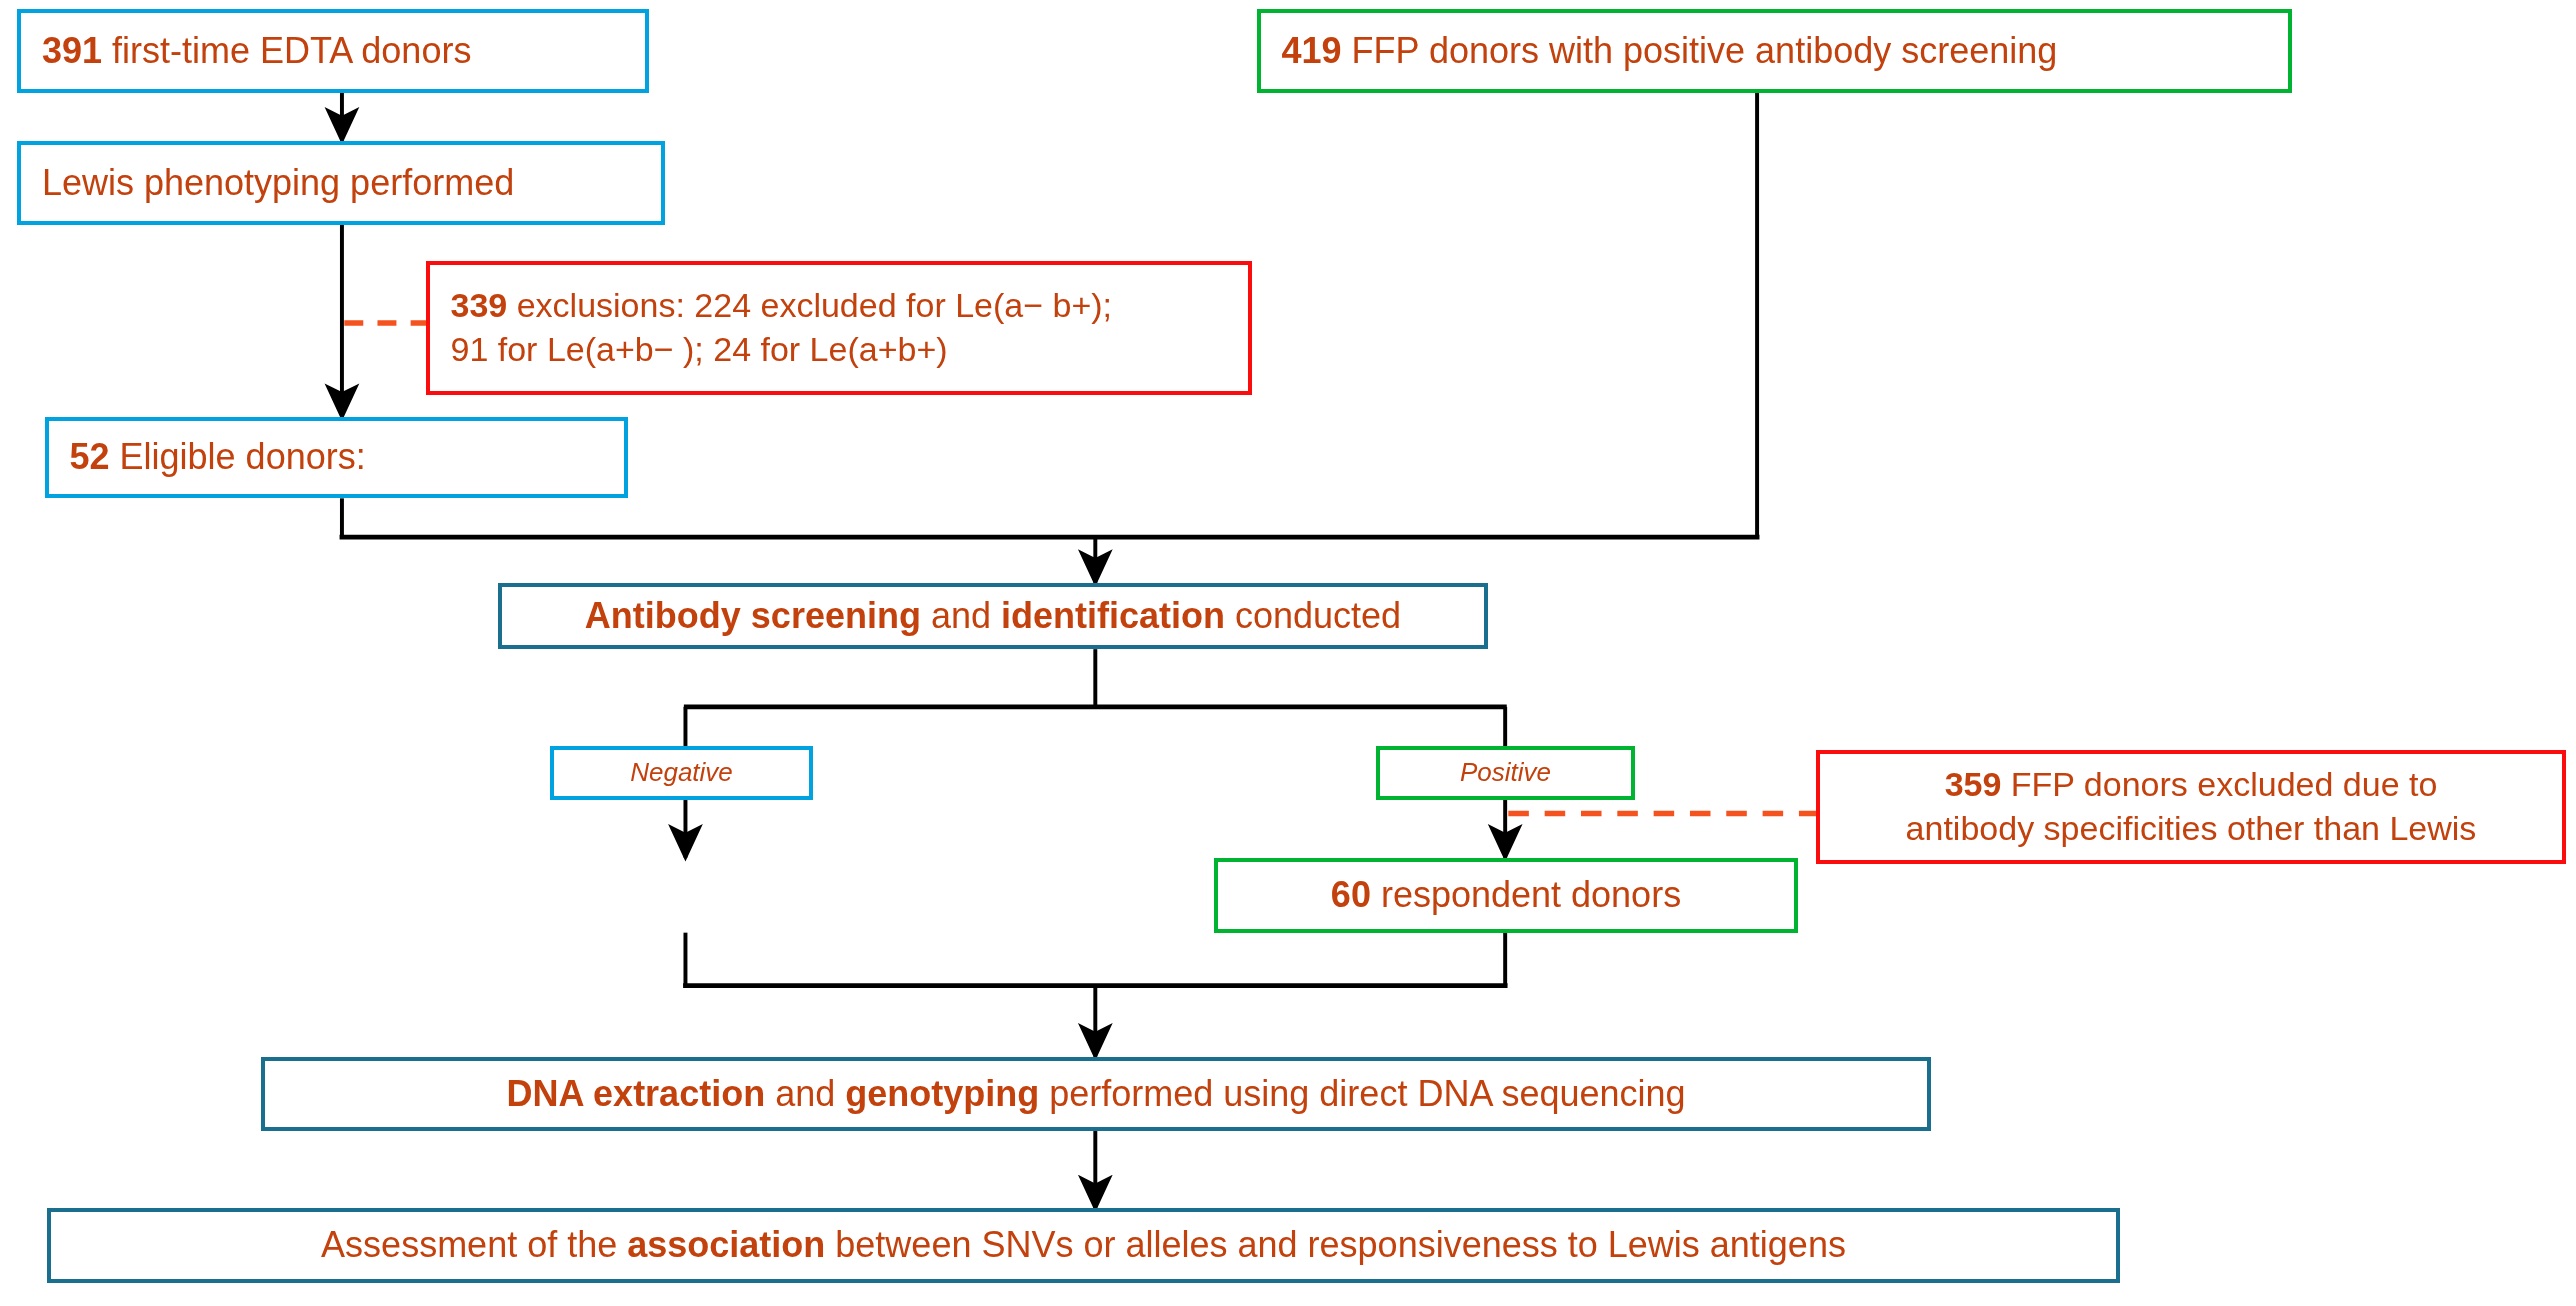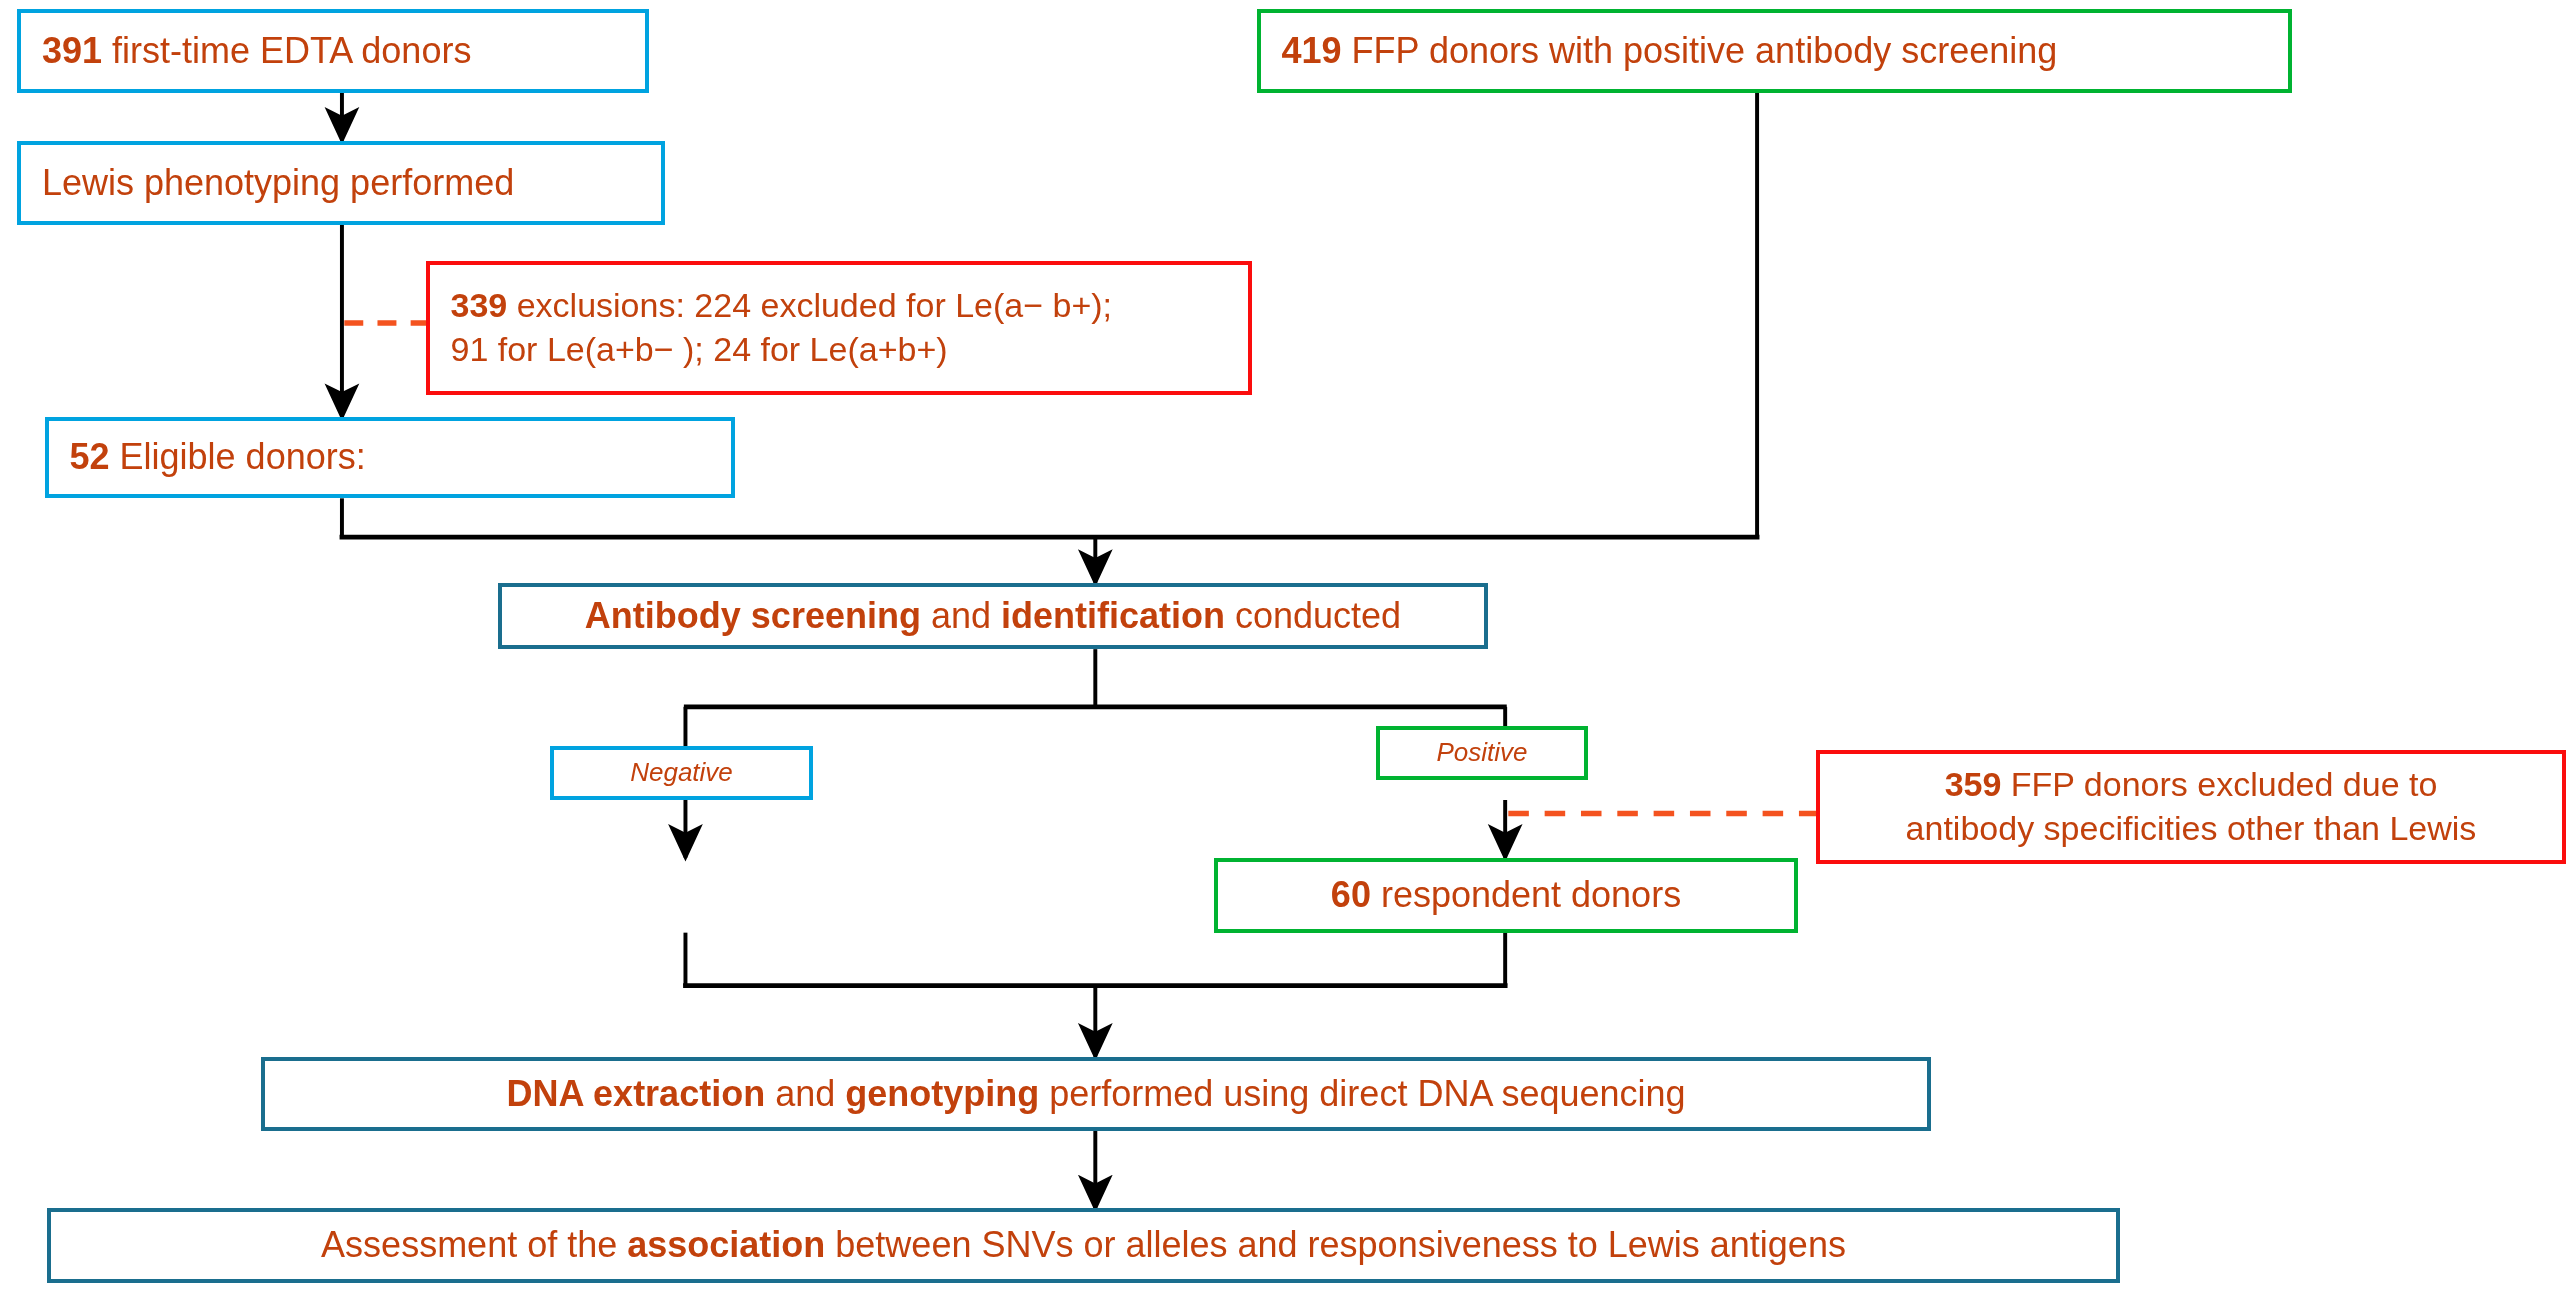--- a/index.html
+++ b/index.html
@@ -109,33 +109,33 @@
   </div>
 
   <div class="node c-cyan pad-l fs-big" style="left:17.4px; top:141px; width:648px; height:84px;">
     <span class="txt">Lewis phenotyping performed</span>
   </div>
 
   <div class="node c-red pad-l fs-mid" style="left:426px; top:261px; width:826px; height:134px;">
     <span class="txt"><b>339</b><span> exclusions: 224 excluded for Le(a− b+);</span><br><span>91 for Le(a+b− ); 24 for Le(a+b+)</span></span>
   </div>
 
-  <div class="node c-cyan pad-l fs-big" style="left:45px; top:417px; width:690px; height:81px;">
+  <div class="node c-cyan pad-l fs-big" style="left:45px; top:417px; width:583px; height:81px;">
     <span class="txt"><b>52</b><span> Eligible donors:</span></span>
   </div>
 
   <div class="node c-navy pad-c fs-big" style="left:498px; top:583px; width:990px; height:66px;">
     <span class="txt"><b>Antibody screening</b><span> and </span><b>identification</b><span> conducted</span></span>
   </div>
 
   <div class="node c-cyan pad-c fs-small ital" style="left:550px; top:746px; width:263px; height:54px;">
     <span class="txt">Negative</span>
   </div>
 
-  <div class="node c-green pad-c fs-small ital" style="left:1376px; top:726px; width:212px; height:54px;">
+  <div class="node c-green pad-c fs-small ital" style="left:1376px; top:746px; width:259px; height:54px;">
     <span class="txt">Positive</span>
   </div>
 
 
   <div class="node c-green pad-c fs-big" style="left:1214px; top:858px; width:584px; height:75px;">
     <span class="txt"><b>60</b><span> respondent donors</span></span>
   </div>
 
   <div class="node c-red pad-l fs-mid" style="left:1816px; top:750px; width:750px; height:114px;text-align:center;">
     <span class="txt"><b>359</b><span> FFP donors excluded due to</span><br><span>antibody specificities other than Lewis</span></span>

